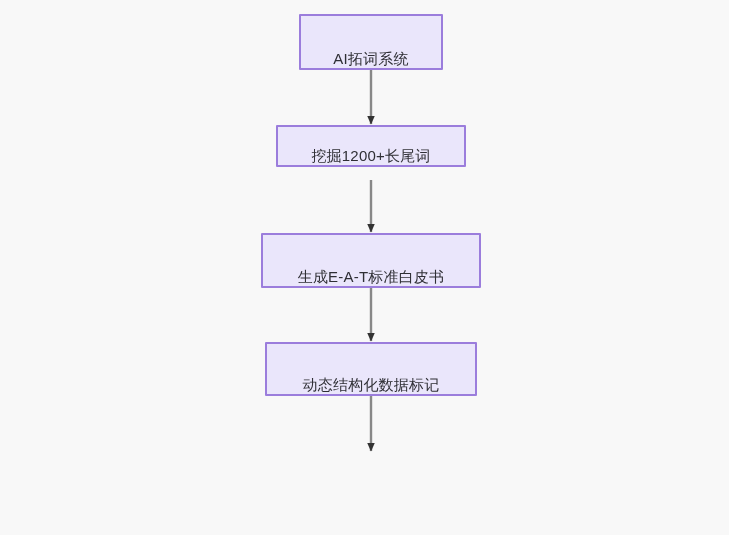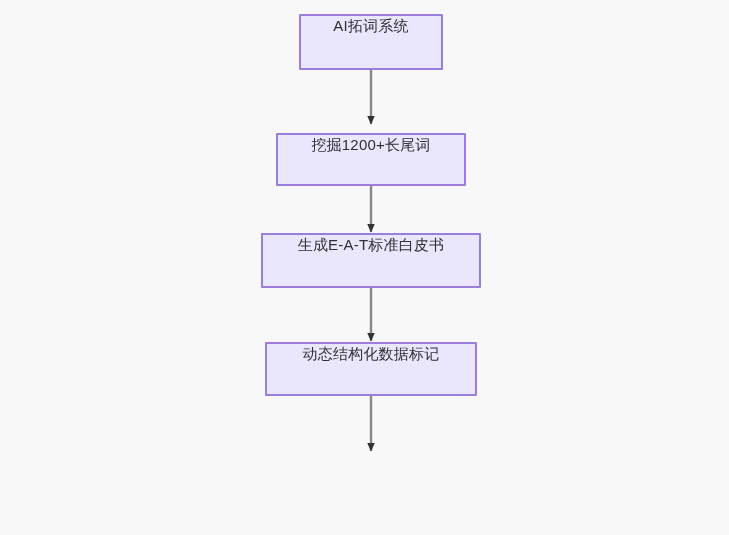--- a/index.html
+++ b/index.html
@@ -28,35 +28,35 @@
     height: 535px;
     pointer-events: none;
   }
   .node {
     position: absolute;
     box-sizing: border-box;
     background: #eae6fb;
     border: 2px solid #9b7ddc;
     border-radius: 1px;
     display: flex;
-    align-items: flex-start;
+    align-items: flex-end;
     justify-content: center;
     text-align: center;
   }
   .node-label {
     font-size: 15px;
     line-height: 1.3;
     color: #2f2f35;
     letter-spacing: 0.2px;
     white-space: nowrap;
     font-family: "Liberation Sans", "DejaVu Sans", sans-serif;
   }
   
   #node-0 { left: 299px; top: 14px;  width: 144px; height: 56px; }
-  #node-1 { left: 276px; top: 133px; width: 190px; height: 53px; }
+  #node-1 { left: 276px; top: 125px; width: 190px; height: 42px; }
   #node-2 { left: 261px; top: 233px; width: 220px; height: 55px; }
   #node-3 { left: 265px; top: 342px; width: 212px; height: 54px; }
   #node-4 { left: 254px; top: 452px; width: 235px; height: 53px; }
 </style>
 </head>
 <body>
 
 <div id="flow-canvas">
 
   <svg class="edge-layer" viewBox="0 0 729 535" width="729" height="535" xmlns="http://www.w3.org/2000/svg">

